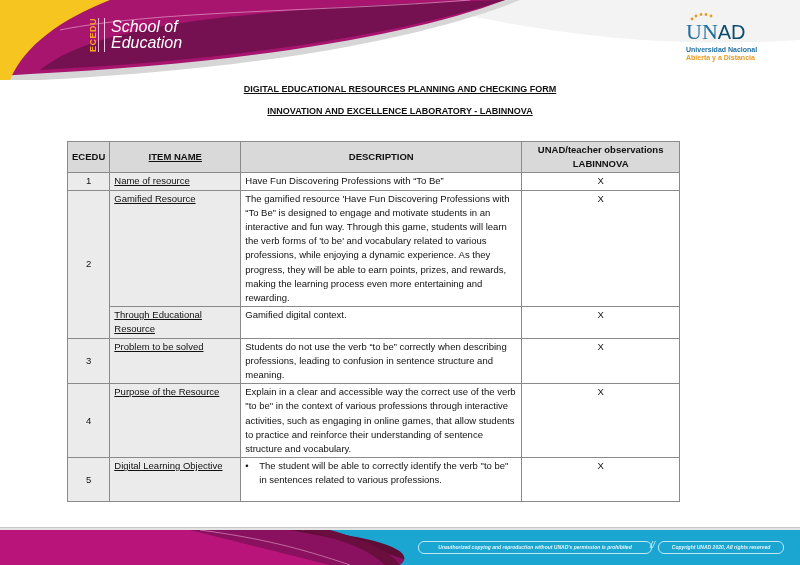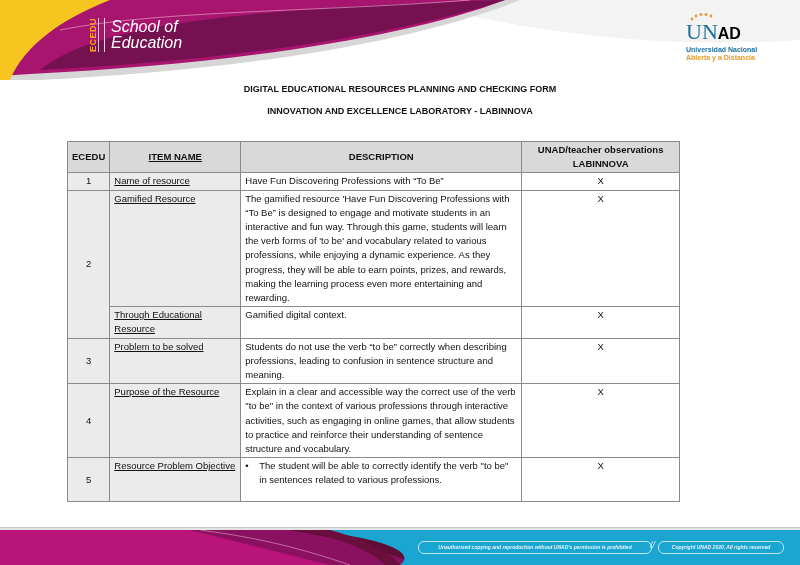--- a/index.html
+++ b/index.html
@@ -7,24 +7,24 @@
   .header-band { position:absolute; left:0; top:0; width:800px; height:80px; overflow:hidden; }
   .header-band svg { position:absolute; left:0; top:0; }
   .brand { position:absolute; left:88px; top:18px; display:flex; align-items:center; }
   .brand-tag { writing-mode:vertical-rl; transform:rotate(180deg); color:#f7a51d; font-size:9px; font-weight:bold; letter-spacing:0.5px; margin-right:5px; border-left:1px solid #e9b3d4; padding-left:0; }
   .brand-sep { width:1px; height:34px; background:#f0c8e0; margin-right:6px; }
   .brand-name { color:#ffffff; font-style:italic; font-size:16px; line-height:16px; }
   .logo { position:absolute; left:686px; top:12px; width:90px; height:50px; }
   .logo-dots { position:absolute; left:2px; top:0; width:90px; height:10px; }
   .logo-text { position:absolute; left:0; top:8px; font-family:"Liberation Serif", serif; font-size:22px; line-height:24px; }
   .logo-text .un { color:#1f6f9d; }
-  .logo-text .ad { color:#000000; font-family:"Liberation Sans", sans-serif; font-weight:bold; font-size:16px; }
+  .logo-text .ad { color:#0c4a6e; font-family:"Liberation Sans", sans-serif; font-weight:normal; font-size:20px; }
   .logo-sub1 { position:absolute; left:0; top:34px; color:#1f6f9d; font-size:7px; font-weight:bold; white-space:nowrap; }
   .logo-sub2 { position:absolute; left:0; top:42px; color:#e59b27; font-size:7px; font-weight:bold; white-space:nowrap; }
-  .title1, .title2 { position:absolute; left:0; width:800px; text-align:center; font-weight:bold; font-size:9px; color:#111; }
+  .title1, .title2 { position:absolute; left:0; width:800px; text-align:center; font-weight:bold; font-size:9px; color:#111;text-decoration:underline; }
   .title1 { top:84px; }
   .title2 { top:106px;text-align:center; }
   table.form { position:absolute; left:67px; top:141px; width:613px; border-collapse:collapse; font-size:9.5px; color:#111; }
   table.form td, table.form th { border:1px solid #8a8a8a; vertical-align:top; padding:1px 4px; line-height:14.2px; }
   table.form th { background:#d9d9d9; font-weight:bold; text-align:center; vertical-align:middle; height:26px; }
   .c-item { width:28px; text-align:center; background:#ebebeb; vertical-align:middle !important; }
   .c-name { width:122px; background:#ebebeb;text-decoration:underline; }
   .c-desc { width:272px; }
   .c-check { text-align:center; }
   .bullet-row { display:flex; }
@@ -112,21 +112,21 @@
     <td class="c-check">X</td>
   </tr>
   <tr>
     <td class="c-item">4</td>
     <td class="c-name">Purpose of the Resource</td>
     <td class="c-desc">Explain in a clear and accessible way the correct use of the verb "to be" in the context of various professions through interactive activities, such as engaging in online games, that allow students to practice and reinforce their understanding of sentence structure and vocabulary.</td>
     <td class="c-check">X</td>
   </tr>
   <tr style="height:44px">
     <td class="c-item">5</td>
-    <td class="c-name">Resource Problem Objective</td>
+    <td class="c-name">Digital Learning Objective</td>
     <td class="c-desc">
       <div class="bullet-row">
         <span class="bullet">•</span>
         <span>The student will be able to correctly identify the verb "to be" in sentences related to various professions.</span>
       </div>
     </td>
     <td class="c-check">X</td>
   </tr>
 </tbody>
   </table>

